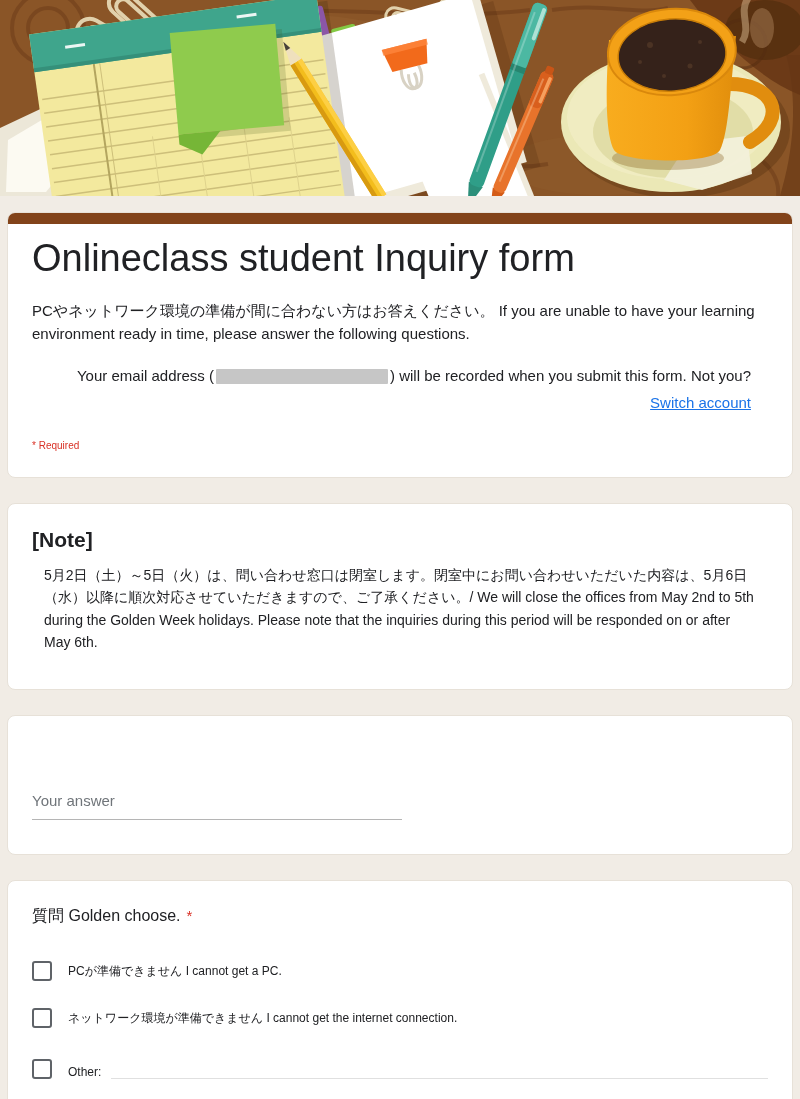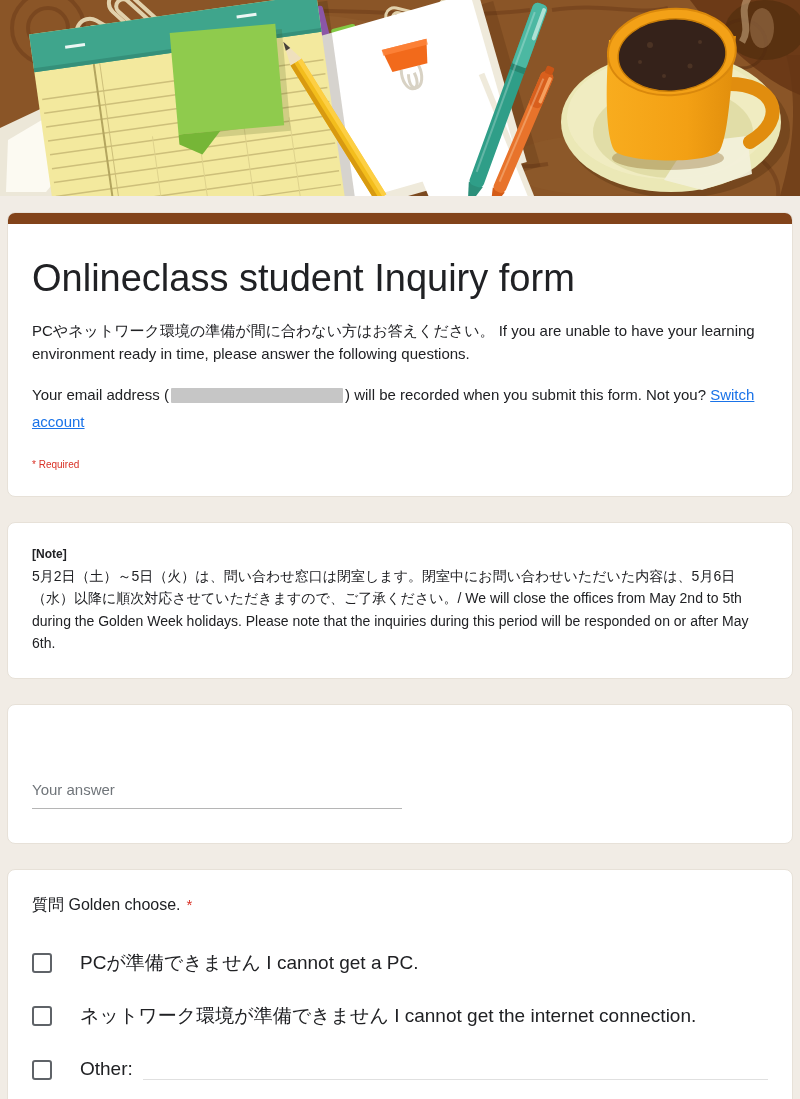--- a/index.html
+++ b/index.html
@@ -12,52 +12,52 @@
   }
   .header-img { display:block; width:800px; height:196px; }
 
   .card {
     margin:0 7px 25px; background:#ffffff;
     border:1px solid #e7e1d8; border-radius:8px;
     padding:24px;
   }
   .card-first { margin-top:16px; padding:0; overflow:hidden; }
   .theme-bar { height:11px; background:#82431a; }
-  .card-first .card-body { padding:24px 24px 26px; }
+  .card-first .card-body { padding:4px 24px 26px; }
 
   .form-title { font-size:38px; font-weight:400; line-height:1.18; margin:8px 0 18px; letter-spacing:0; }
   .form-desc { font-size:15px; line-height:1.55; margin:0 0 16px; }
-  .email-line { font-size:15px; line-height:1.8; margin:0; }
+  .email-line { font-size:15px; line-height:1.8; margin:17px;text-align:right; }
   .redacted-box { display:inline-block; width:172px; height:15px; background:#c6c6c6; border-radius:1px; vertical-align:text-bottom; margin:0 2px; }
   .switch-link { color:#1a73e8; text-decoration:underline; cursor:pointer; }
   .required-note { color:#d93025; font-size:10px; margin-top:24px; }
 
-  .note-heading { font-size:12px; font-weight:bold; margin:0 0 4px; }
-  .note-body { font-size:14px; line-height:1.58; margin:0; }
+  .note-heading { font-size:21px; font-weight:bold; margin:0 0 4px; }
+  .note-body { font-size:14px; line-height:1.58; margin:12px; }
 
   .q-label { font-size:16px; line-height:1.4; }
   .req-star { color:#d93025; padding-left:6px; font-size:15px; }
 
   .answer-input {
     display:block; margin-top:50px; width:370px;
     border:none; border-bottom:1px solid #b5b5b5;
     font-size:15px; padding:2px 0 10px; background:transparent; outline:none;
     font-family:"Liberation Sans","DejaVu Sans",sans-serif; color:#0f172a;
   }
   input::placeholder { color:#70757a; opacity:1; }
   .card-name { padding-bottom:34px; }
 
   .options { margin-top:34px; }
   .option-row { display:flex; align-items:center; margin-bottom:27px; }
   .option-row:last-child { margin-bottom:6px;align-items:flex-end; }
   .checkbox {
     width:20px; height:20px; border:2px solid #5f6368; border-radius:3px;
     margin-right:16px; flex:none; background:#fff; cursor:pointer;
   }
-  .option-label { font-size:19px;margin-left:12px; }
+  .option-label { font-size:12px; }
   .other-input {
     flex:1; margin-left:10px; height:24px;
     border:none; border-bottom:1px solid #e0e0e0;
     background:transparent; outline:none; font-size:15px;
     font-family:"Liberation Sans","DejaVu Sans",sans-serif;
   }
 </style>
 </head>
 <body>
 

